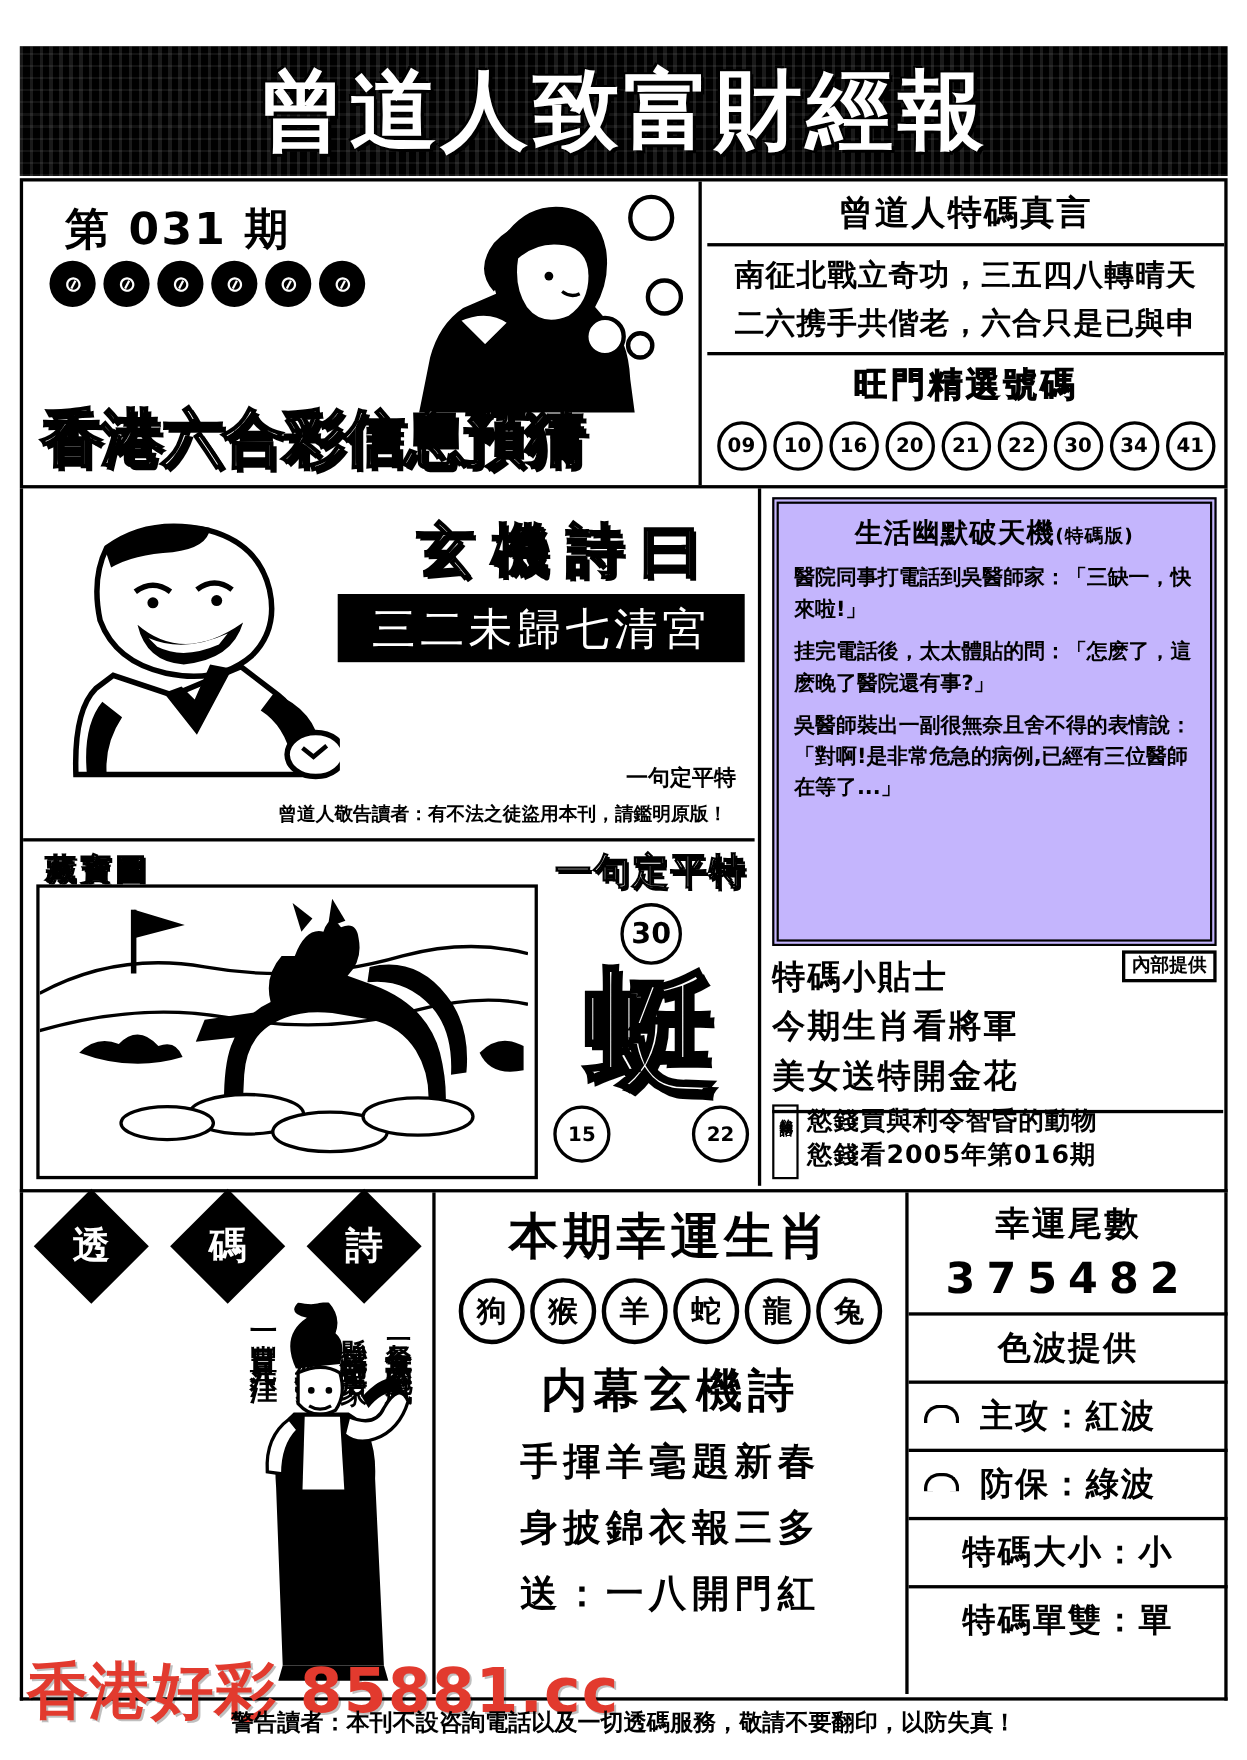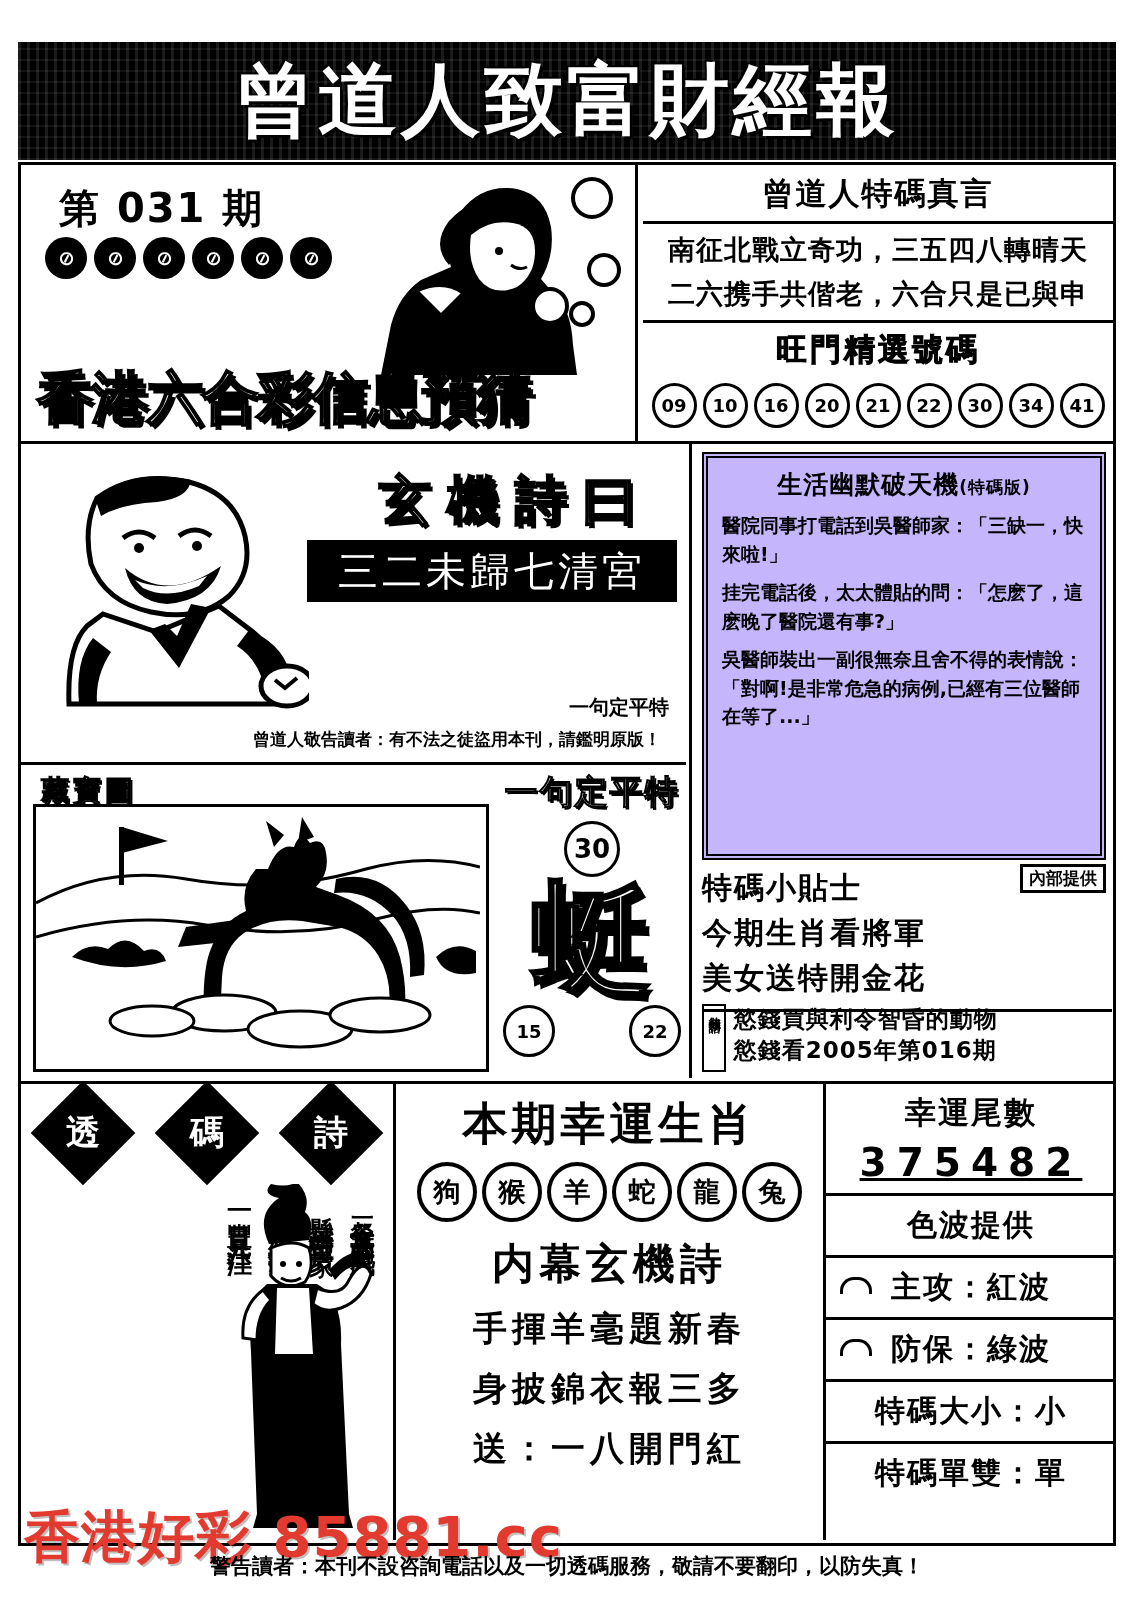--- a/index.html
+++ b/index.html
@@ -89,21 +89,21 @@
   .vcol{writing-mode:vertical-rl;text-orientation:upright;font-size:25px;font-weight:bold;letter-spacing:6px;height:322px;}
   .monk{position:absolute;left:196px;top:100px;width:160px;height:350px;}
 
   .bm-title{text-align:center;font-size:45px;font-weight:bold;letter-spacing:4px;margin-top:10px;}
   .zodiac{display:flex;justify-content:center;gap:5px;margin-top:8px;}
   .zod{width:52px;height:52px;border-radius:50%;border:4px solid #000;display:flex;align-items:center;justify-content:center;font-size:27px;font-weight:bold;}
   .bm-sub{text-align:center;font-size:42px;font-weight:bold;letter-spacing:5px;margin-top:14px;}
   .bm-line{text-align:center;font-size:34px;font-weight:bold;letter-spacing:5px;margin-top:14px;}
 
   .br-h{text-align:center;font-size:31px;font-weight:bold;letter-spacing:2px;padding:8px 0 2px;}
-  .br-nums{text-align:center;font-size:39px;font-weight:bold;letter-spacing:10px;padding:4px 0 8px;text-decoration:underline;}
+  .br-nums{text-align:center;font-size:39px;font-weight:bold;letter-spacing:10px;padding:4px 0 8px;}
   .br-row{border-top:3px solid #000;padding:9px 0;text-align:center;font-size:30px;font-weight:bold;letter-spacing:2px;position:relative;}
   .arc{position:absolute;left:14px;top:50%;margin-top:-11px;width:26px;height:14px;border:3px solid #000;border-bottom:none;border-radius:14px 14px 0 0;}
 
   
   .footer-note{position:absolute;left:18px;top:1552px;width:1098px;text-align:center;font-size:21px;font-weight:bold;}
   .watermark{position:absolute;left:24px;top:1500px;font-size:56px;font-weight:bold;color:#e23a2e;letter-spacing:1px;
     text-shadow:2px 2px 0 rgba(0,0,0,.25);}
   .wm-num{color:#e23a2e;}
 </style>
 </head>

